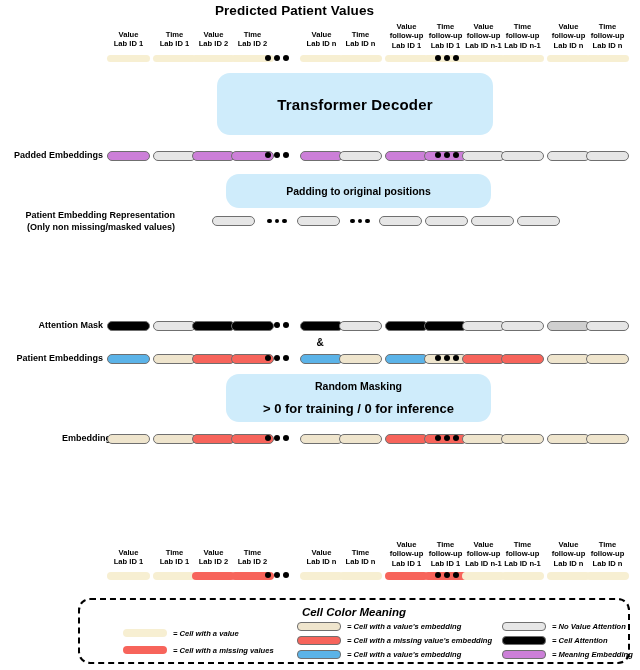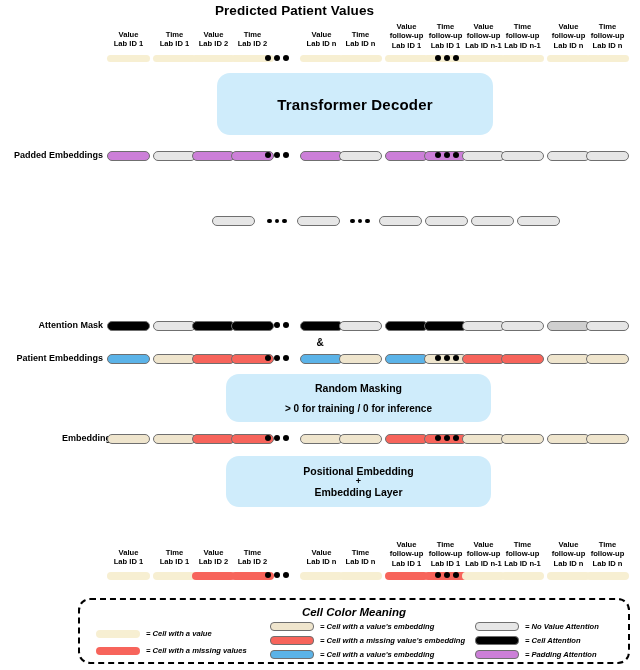--- a/index.html
+++ b/index.html
@@ -36,21 +36,21 @@
     background: #cfecfb;
     border-radius: 13px;
     display: flex;
     flex-direction: column;
     align-items: center;
     justify-content: center;
     text-align: center;
   }
   .procbox .big { font-weight: bold; font-size: 15px; letter-spacing: .2px;}
   .procbox .med { font-weight: bold; font-size: 10.5px; }
-  .procbox .sub { font-weight: bold; font-size: 10px; margin-top:9px;}
+  .procbox .sub { font-weight: bold; font-size: 13px; margin-top:9px;}
   .procbox .plus { font-weight: bold; font-size: 9px; line-height:1.05;}
 
   
   .rowlabel {
     font-size: 9px;
     font-weight: bold;
     text-align: right;
     line-height: 1.28;
     white-space: pre-line;
   }
@@ -87,21 +87,21 @@
     border-radius: 12px;
     font-style: italic;
   }
   .legend-title {
     position: absolute;
     font-weight: bold;
     font-size: 11.5px;
     text-align: center;
     width: 100%;
   }
-  .lg-row { position: absolute; display: flex; align-items: center; }
+  .lg-row { position: absolute; display: flex; align-items: flex-start; margin-left: 27px; }
   .lg-swatch {
     width: 44px; height: 8px; border-radius: 4px; flex: 0 0 auto;
   }
   .lg-swatch.out { border: 1px solid #6f6f6f; height: 9px; }
   .lg-text { font-size: 7.6px; font-weight: bold; margin-left: 6px; white-space: nowrap; }
 </style>
 </head>
 <body>
 
 <div id="root">
@@ -189,21 +189,26 @@
         <i></i>
         <i></i>
       </div>
       <div class="dots" style="left: 432px; top: -1.25px; width: 30px; height: 11px;">
         <i></i>
         <i></i>
         <i></i>
       </div>
     </div>
 
-
+  <div class="abs procbox" style="left:226px;top:174px;width:265px;height:34px;">
+    <span class="med">Padding to original positions</span>
+  </div>
+
+  <div class="abs rowlabel" style="left:0;top:210px;width:175px;">Patient Embedding Representation
+(Only non missing/masked values)</div>
   <div class="abs" id="row-per" style="left:0;top:216px;width:640px;height:11px;">
       <div class="cell out" style="left: 212px; top: 0px; width: 43px; height: 9.5px; background: rgb(230, 230, 230);"></div>
       <div class="dots sm" style="left: 262px; top: -0.5px; width: 30px; height: 11px;">
         <i></i>
         <i></i>
         <i></i>
       </div>
       <div class="cell out" style="left: 297px; top: 0px; width: 43px; height: 9.5px; background: rgb(230, 230, 230);"></div>
       <div class="dots sm" style="left: 345px; top: -0.5px; width: 30px; height: 11px;">
         <i></i>
@@ -295,25 +300,20 @@
         <i></i>
         <i></i>
       </div>
       <div class="dots" style="left: 432px; top: -1.25px; width: 30px; height: 11px;">
         <i></i>
         <i></i>
         <i></i>
       </div>
     </div>
 
-  <div class="abs procbox" style="left:226px;top:456px;width:265px;height:51px;">
-    <span class="med">Positional Embedding</span>
-    <span class="plus">+</span>
-    <span class="med">Embedding Layer</span>
-  </div>
 
 
   <div class="abs" id="bottom-headers" style="left:0;top:540px;width:640px;height:32px;">
       <div class="colhead abs" style="left: 102px; top: 8px; width: 53px;">Value
 Lab ID 1</div>
       <div class="colhead abs" style="left: 148px; top: 8px; width: 53px;">Time
 Lab ID 1</div>
       <div class="colhead abs" style="left: 187px; top: 8px; width: 53px;">Value
 Lab ID 2</div>
       <div class="colhead abs" style="left: 226px; top: 8px; width: 53px;">Time
@@ -397,18 +397,18 @@
         <div class="lg-row" style="left: 395px; top: 22px;">
           <div class="lg-swatch out" style="background: rgb(230, 230, 230);"></div>
           <div class="lg-text">= No Value Attention</div>
         </div>
         <div class="lg-row" style="left: 395px; top: 36px;">
           <div class="lg-swatch out" style="background: rgb(0, 0, 0);"></div>
           <div class="lg-text">= Cell Attention</div>
         </div>
         <div class="lg-row" style="left: 395px; top: 50px;">
           <div class="lg-swatch out" style="background: rgb(204, 127, 216);"></div>
-          <div class="lg-text">= Padding Attention</div>
+          <div class="lg-text">= Meaning Embedding</div>
         </div>
       </div>
   </div>
 
 </div>
 
 </body></html>

